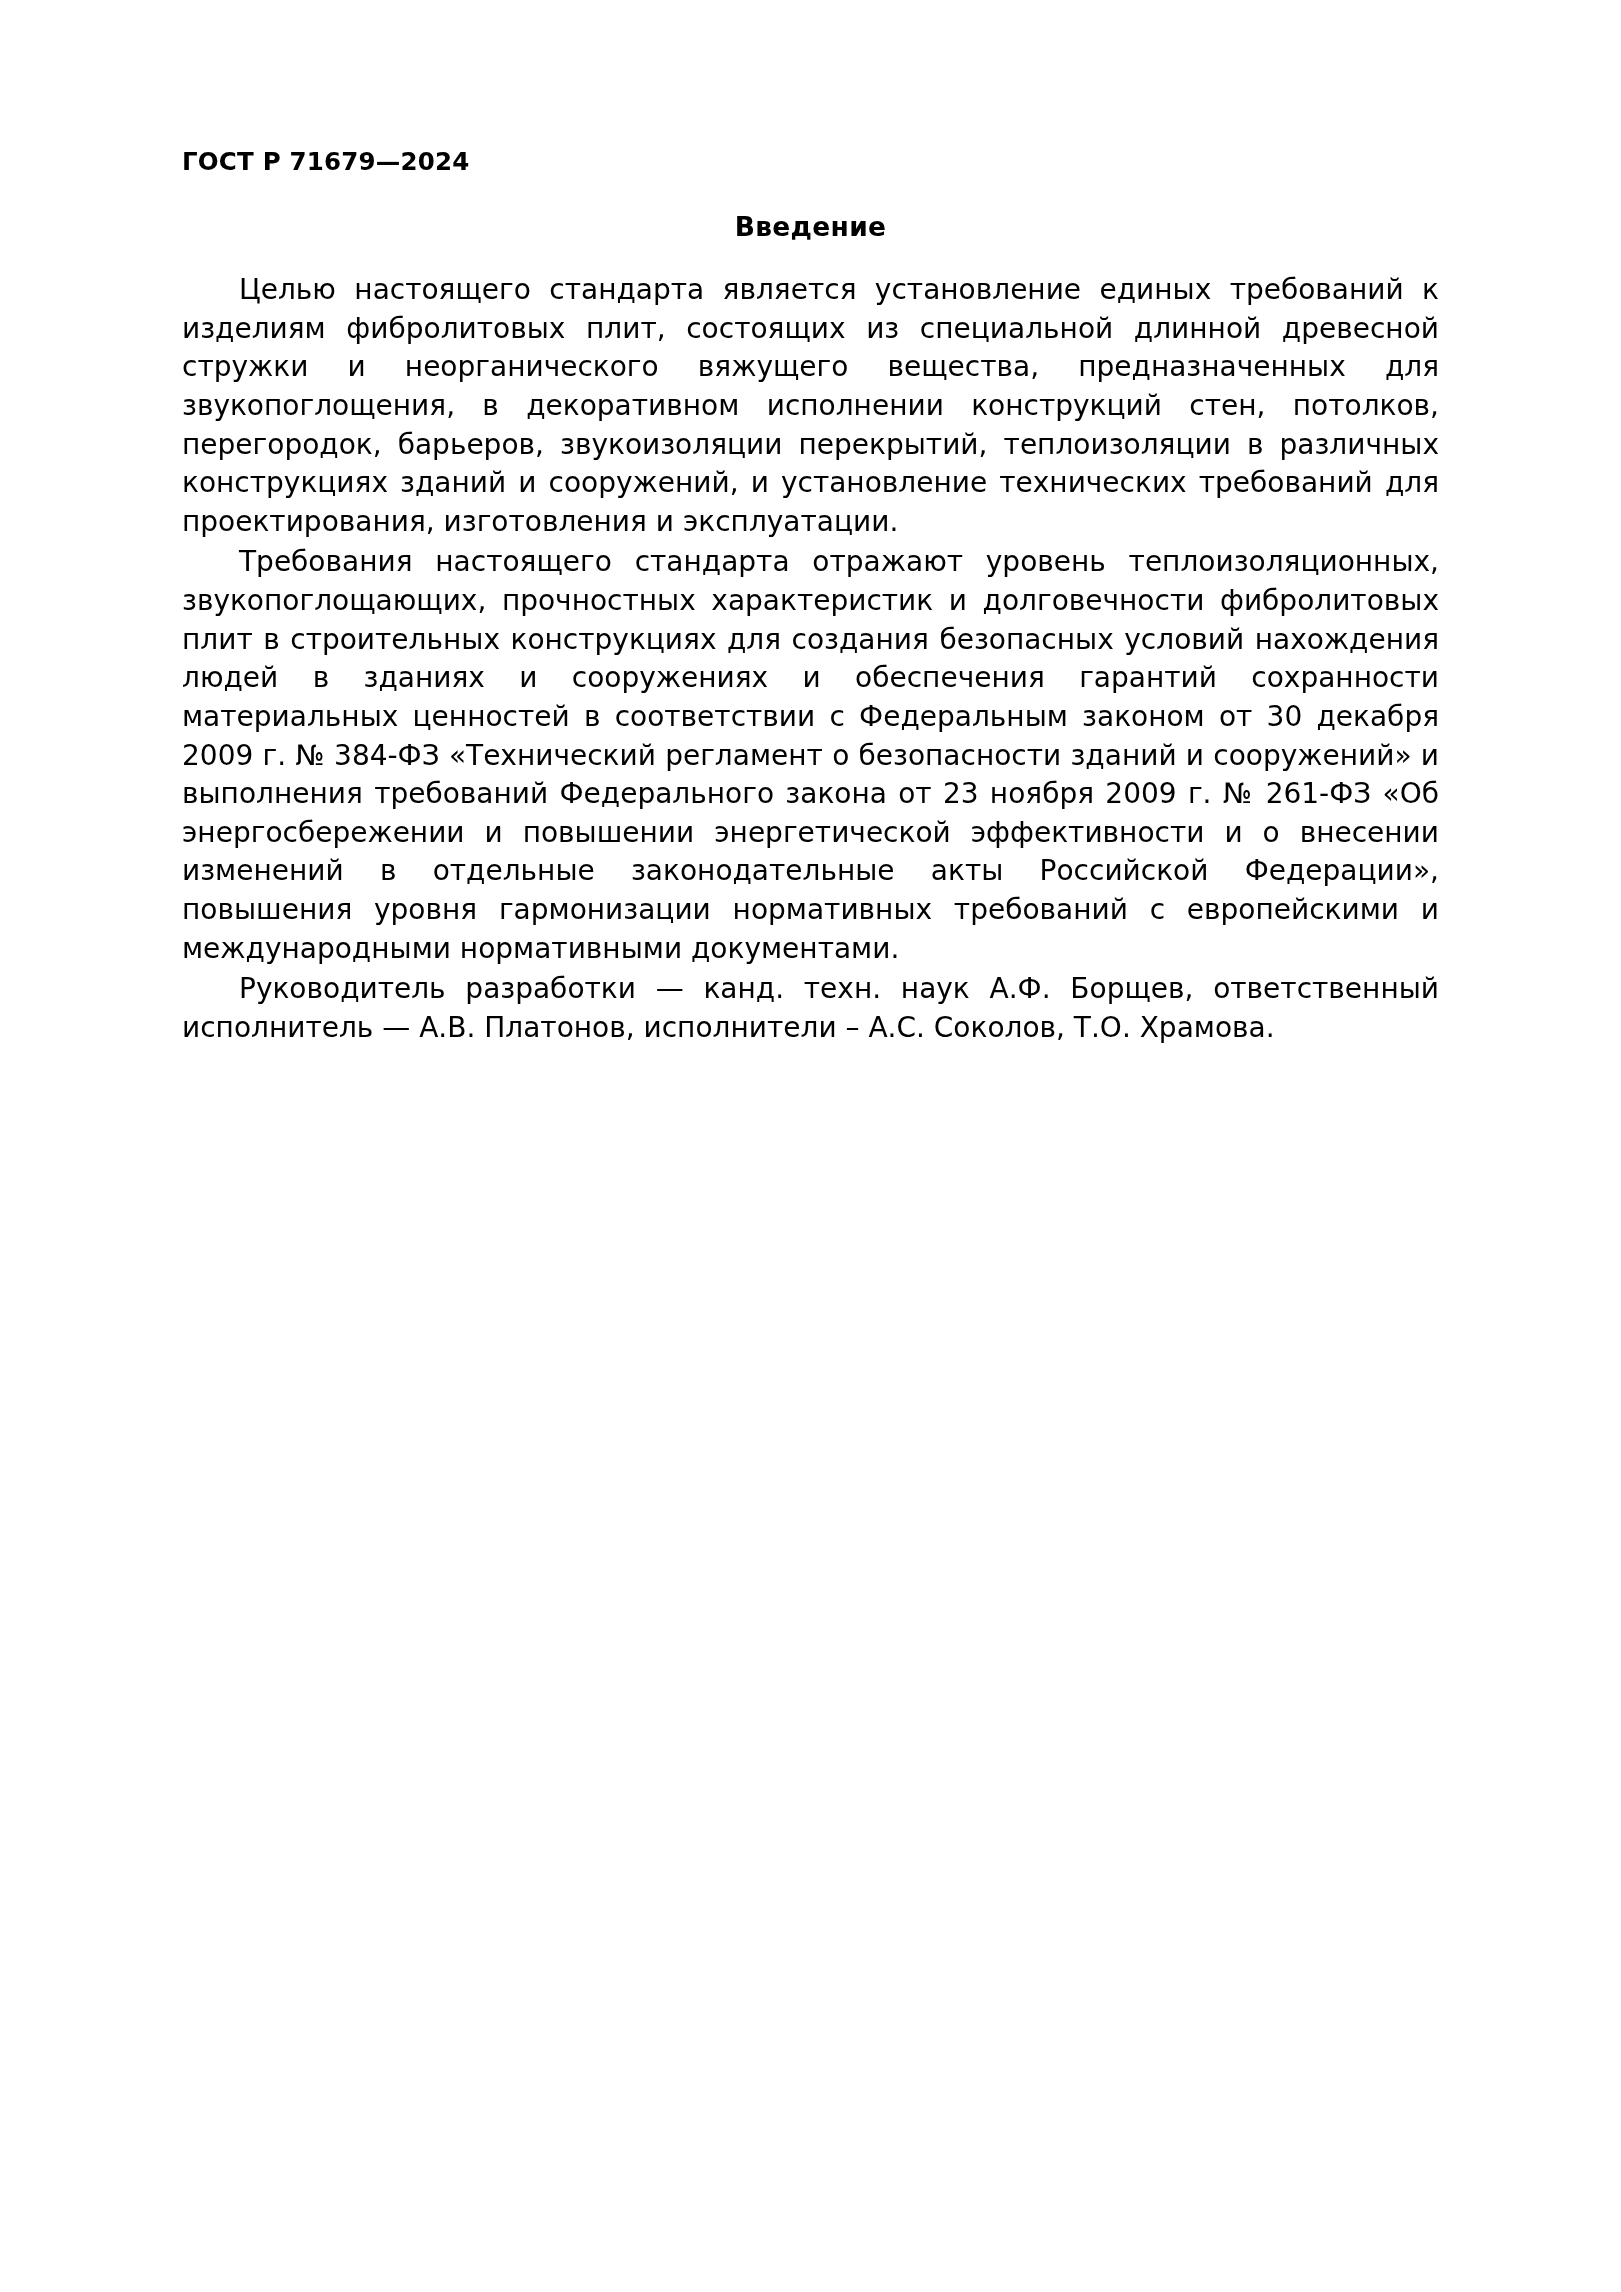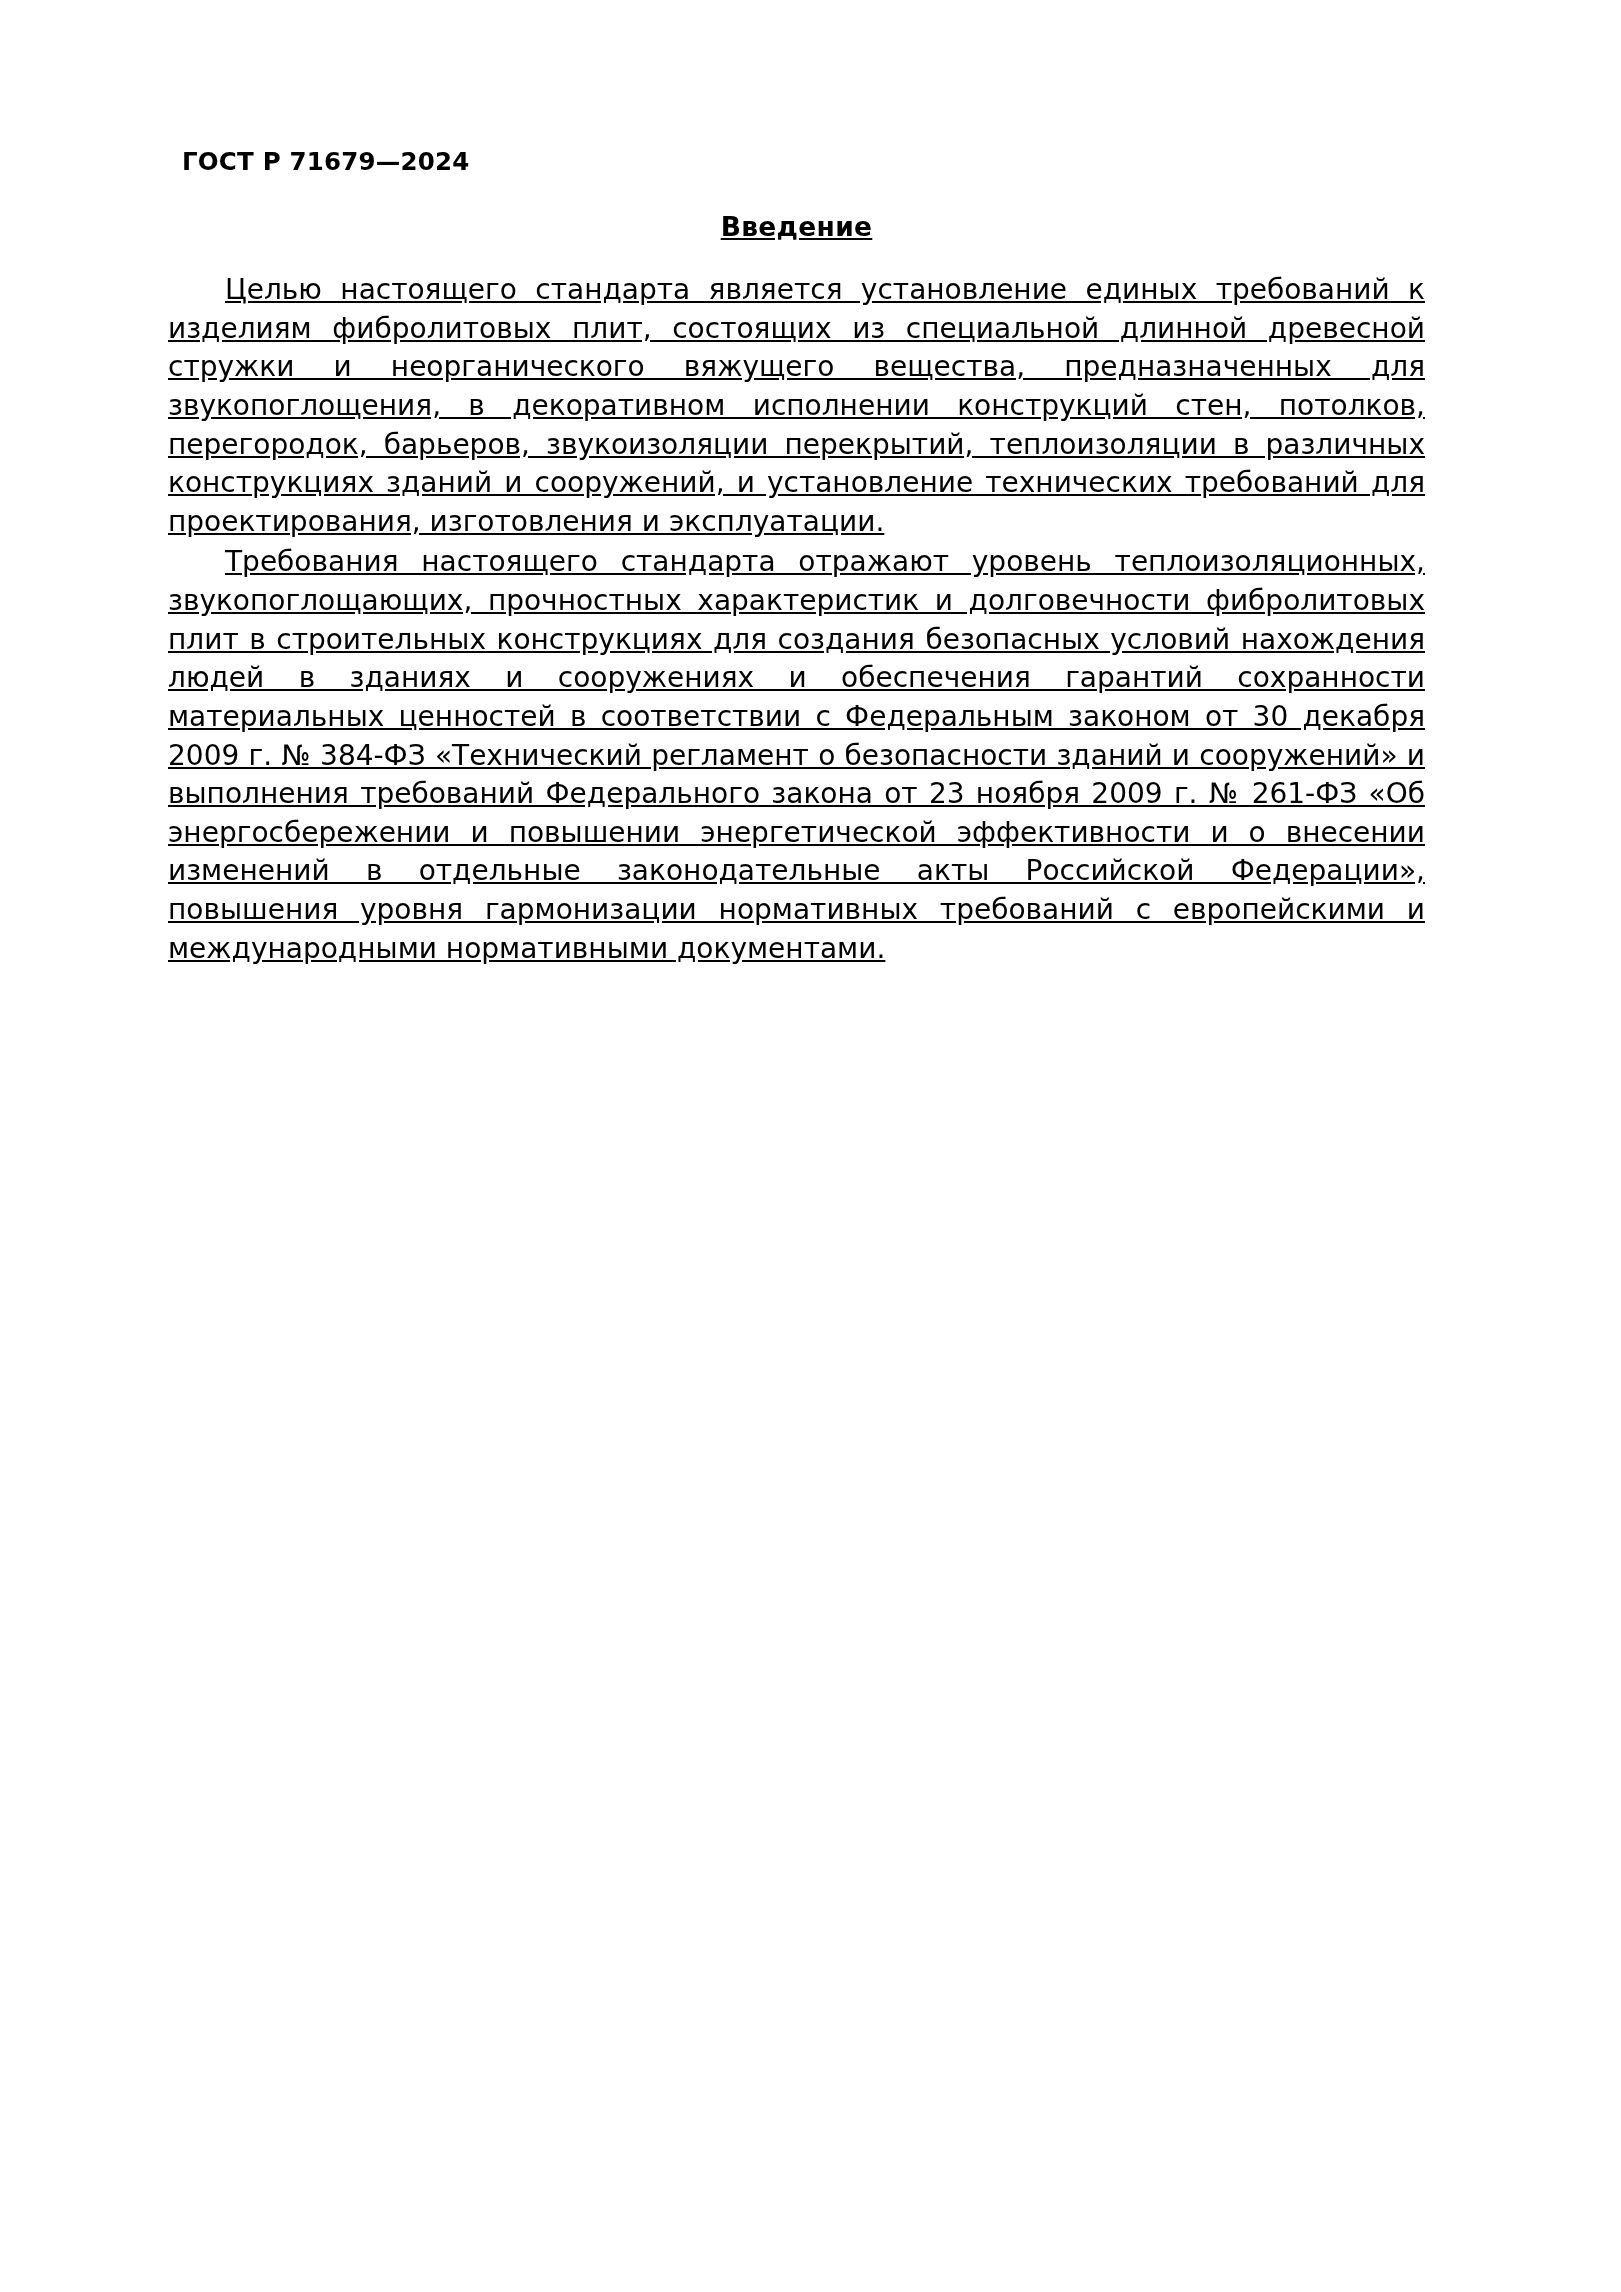--- a/index.html
+++ b/index.html
@@ -20,23 +20,22 @@
     position: absolute;
     top: 147px;
     left: 182px;
     font-size: 24.5px;
     font-weight: bold;
     letter-spacing: 0.2px;
   }
   .content {
     position: absolute;
     top: 211px;
-    left: 168px;
+    left: 182px;
     width: 1257px;
-    text-decoration: underline;
   }
   .doc-title {
     text-align: center;
     font-size: 26.5px;
     font-weight: bold;
     margin: 0 0 29px 0;
     letter-spacing: 0.3px;
   }
   .para {
     font-size: 28px;
@@ -62,18 +61,19 @@
 
 <div class="page">
 
   <div class="header">ГОСТ Р 71679—2024</div>
 
   <div class="content">
     <h1 class="doc-title">Введение</h1>
 
     <p class="para">Целью настоящего стандарта является установление единых требований к изделиям фибролито­вых плит, состоящих из специальной длинной древесной стружки и неорганического вяжущего веще­ства, предназначенных для звукопоглощения, в декоративном исполнении конструкций стен, потолков, перегородок, барьеров, звукоизоляции перекрытий, теплоизоляции в различных конструкциях зданий и сооружений, и установление технических требований для проектирования, изготовления и эксплуа­тации.</p>
     <p class="para">Требования настоящего стандарта отражают уровень теплоизоляционных, звукопоглощающих, прочностных характеристик и долговечности фибролитовых плит в строительных конструкциях для создания безопасных условий нахождения людей в зданиях и сооружениях и обеспечения гарантий сохранности материальных ценностей в соответствии с Федеральным законом от 30 декабря 2009 г. № 384-ФЗ «Технический регламент о безопасности зданий и сооружений» и выполнения требований Федерального закона от 23 ноября 2009 г. № 261-ФЗ «Об энергосбережении и повышении энергетиче­ской эффективности и о внесении изменений в отдельные законодательные акты Российской Федера­ции», повышения уровня гармонизации нормативных требований с европейскими и международными нормативными документами.</p>
+    <p class="para last">Руководитель разработки — канд. техн. наук А.Ф. Борщев, ответственный исполнитель — А.В. Платонов, исполнители – А.С. Соколов, Т.О. Храмова.</p>
   </div>
 
   <div class="page-number">IV</div>
 
 </div>
 
 
 </body></html>

